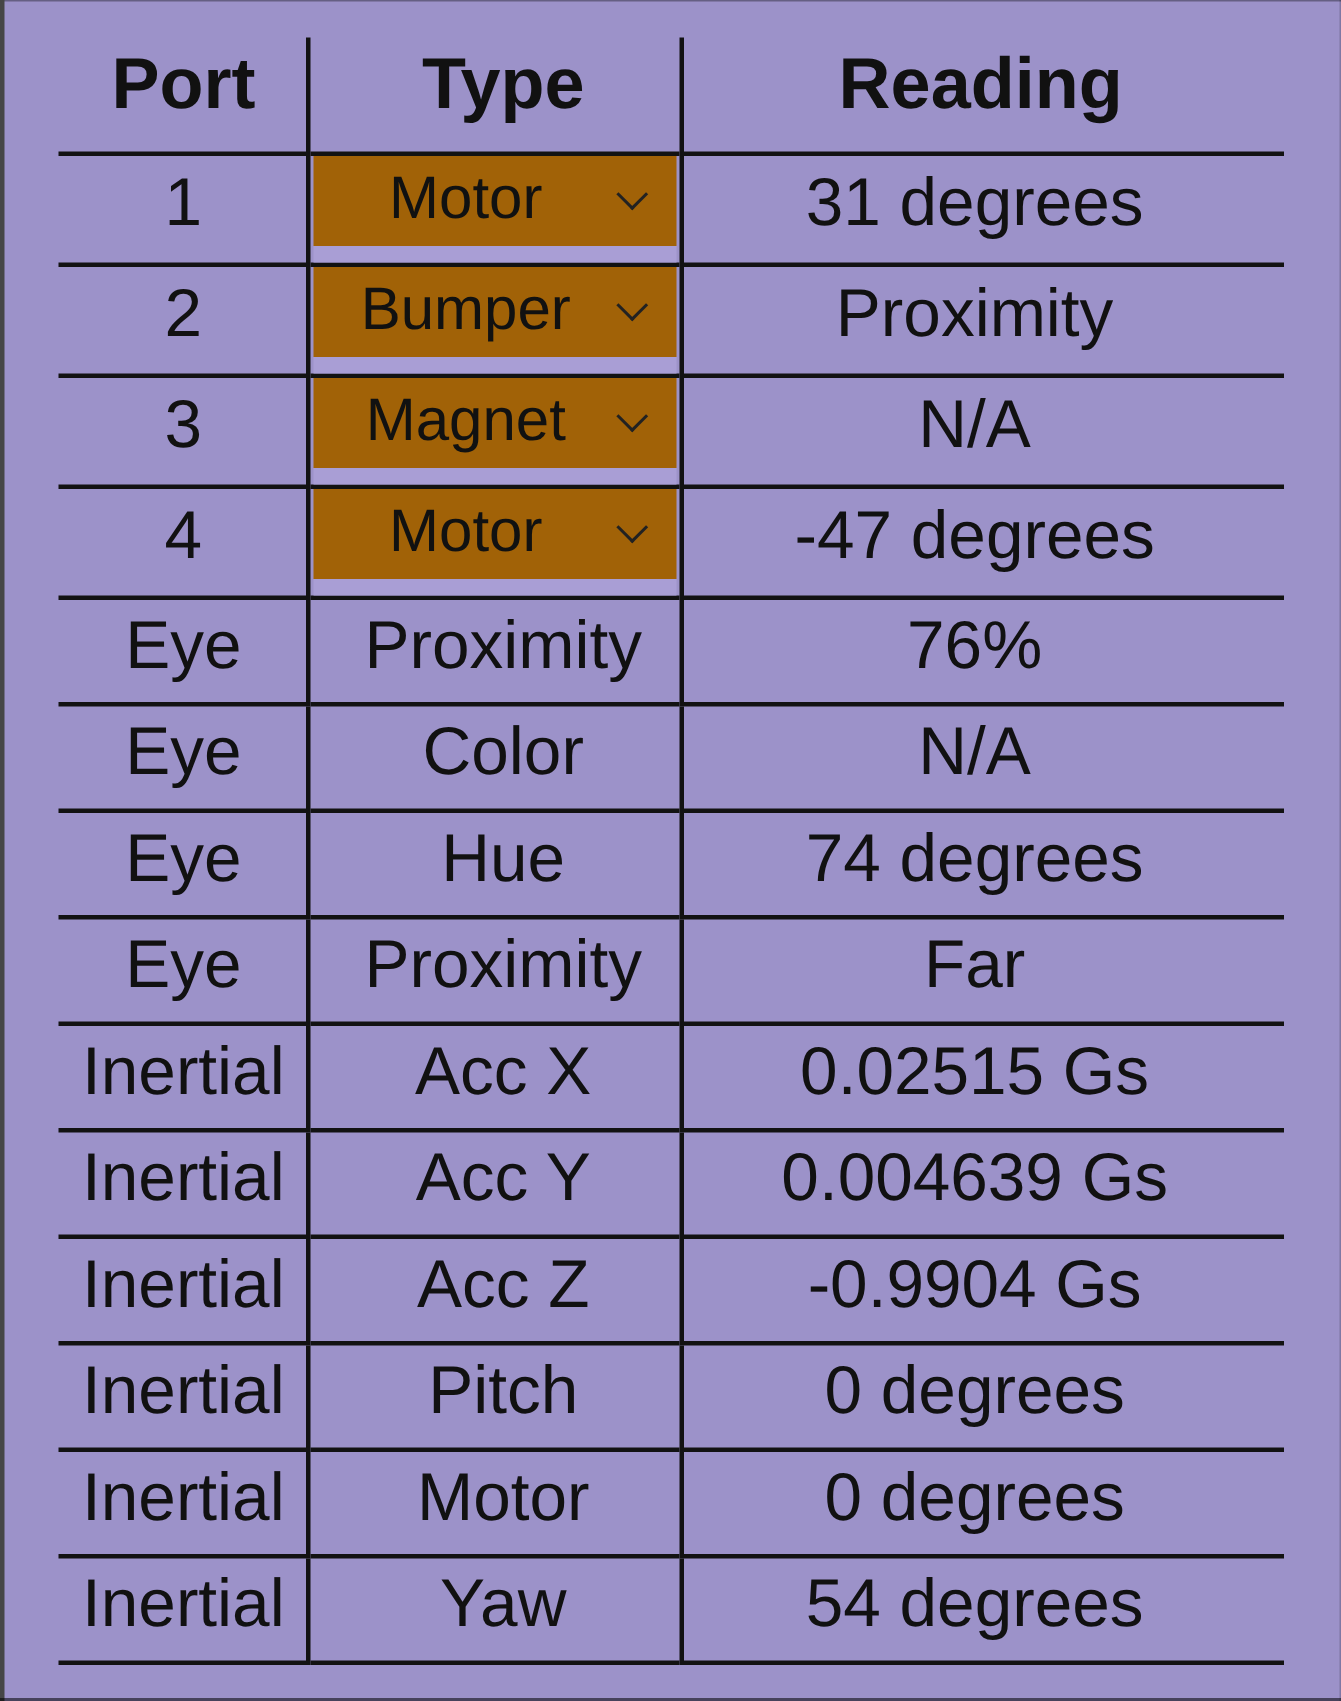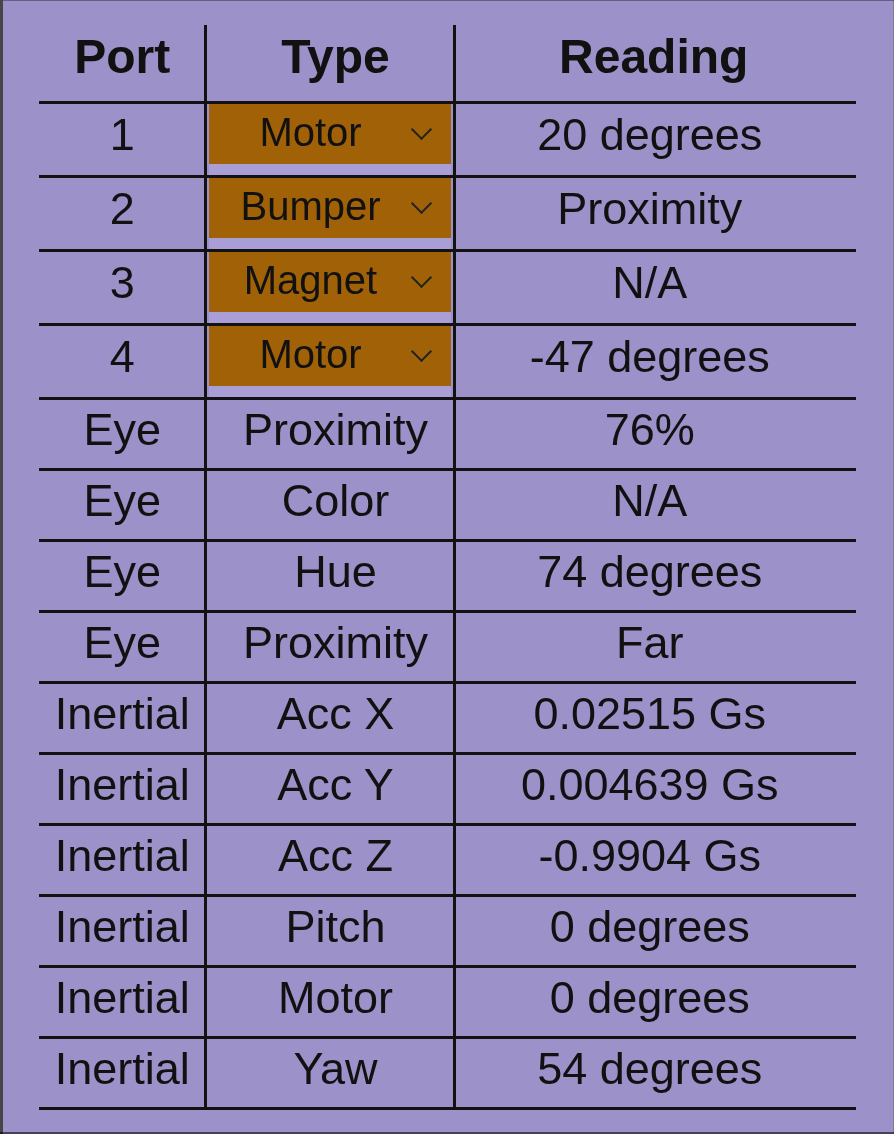--- a/index.html
+++ b/index.html
@@ -102,21 +102,21 @@
   <tbody id="rows">
       <tr>
         <td class="c-port">1</td>
         <td class="c-type sel-cell">
           <div class="select-wrap">
             <select><option>Motor</option></select>
             <span class="chevron"></span>
             <div class="select-strip"></div>
           </div>
         </td>
-        <td class="c-read">20 degrees</td>
+        <td class="c-read">31 degrees</td>
       </tr>
       <tr>
         <td class="c-port">2</td>
         <td class="c-type sel-cell">
           <div class="select-wrap">
             <select><option>Bumper</option></select>
             <span class="chevron"></span>
             <div class="select-strip"></div>
           </div>
         </td>

